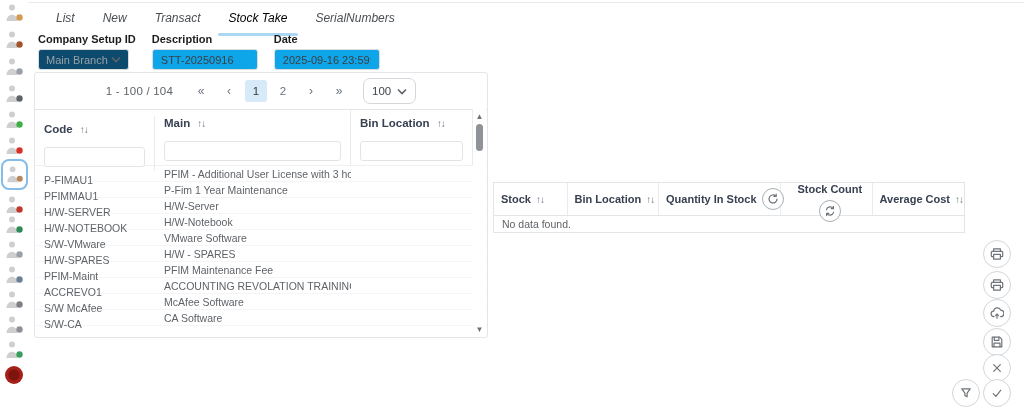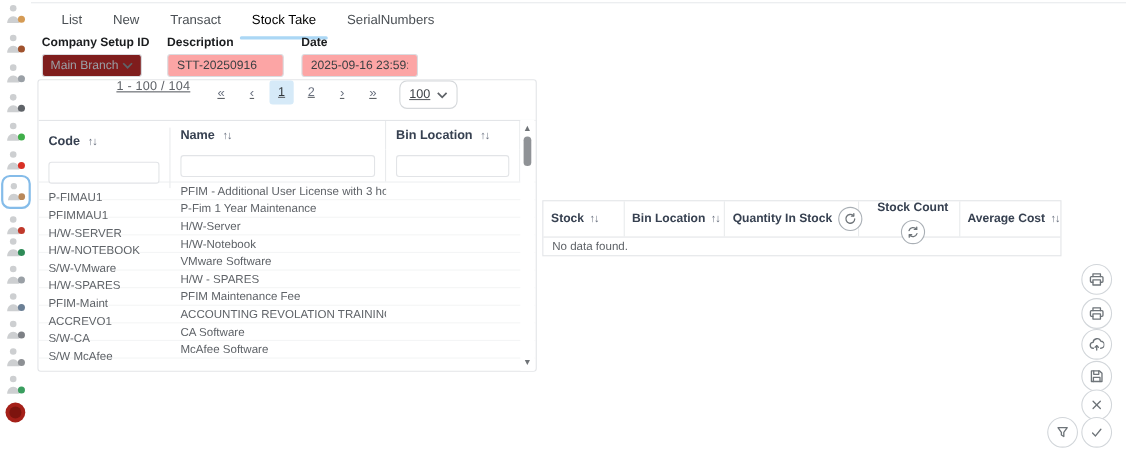--- a/index.html
+++ b/index.html
@@ -14,46 +14,46 @@
   .rail { position:absolute; left:0; top:0; width:28px; height:412px; background:#fff; }
   .rail-item { position:absolute; left:3px; width:22px; height:22px; }
   .rail-item svg { width:100%; height:100%; }
   .rail-item.active {
     left:1px; width:27px; height:31px; border:2px solid #85bce9; border-radius:8px;
     display:flex; align-items:center; justify-content:center; background:#fff;
   }
   .rail-item.active svg { width:21px; height:21px; }
 
   
-  .tabs { position:absolute; left:42px; top:3px; height:30px; display:flex; align-items:center; }
+  .tabs { position:absolute; left:42px; top:3px; height:30px; display:flex; align-items:center;font-style:italic; }
   .tab { position:relative; padding:8px 14px 8px; font-size:12px; color:#4a4f54; cursor:default; white-space:nowrap; }
   .tab.active { color:#000000; }
   .tab.active::after { content:""; position:absolute; left:3px; right:3px; bottom:-3px; height:3px; background:#abd7f5; border-radius:2px; }
 
   
   .form-row { position:absolute; left:38px; top:33px; display:flex; gap:16px; }
   .field-label { display:block; font-size:11px; font-weight:bold; color:#1b1d1f; margin-bottom:4px; }
   .select-box {
-    width:91px; height:21px; border:1px solid #dadce0; border-radius:3px; background:#7f1d1d;
+    width:91px; height:21px; border:1px solid #dadce0; border-radius:3px; background:#0c4a6e;
     display:flex; align-items:center; justify-content:space-between; padding:0 7px;
     font-size:11px; color:#9aa0a6;
   }
   .select-box svg, .size-select svg { width:10px; height:7px; stroke:#5f6368; fill:none; stroke-width:1.6; }
   .text-input {
     height:21px; border:1px solid #dadce0; border-radius:3px; padding:0 8px;
-    font-size:11px; color:#3c4043; font-family:"Liberation Sans", sans-serif; background:#fca5a5;
+    font-size:11px; color:#3c4043; font-family:"Liberation Sans", sans-serif; background:#0ea5e9;
   }
   .w-desc { width:106px; } .w-date { width:106px; }
 
   
   .items-panel {
     position:absolute; left:34px; top:72px; width:454px; height:266px;
     border:1px solid #e3e5e8; border-radius:3px; background:#fff; overflow:hidden;
   }
-  .pagination { height:36px; display:flex; justify-content:center; font-size:11.5px; color:#5f6368;text-decoration:underline; }
+  .pagination { height:36px; display:flex; align-items:center; justify-content:center; font-size:11.5px; color:#5f6368; }
   .pg-range { margin-right:14px; letter-spacing:.2px; }
   .pg-btn { min-width:24px; height:22px; display:flex; align-items:center; justify-content:center; font-size:12px; color:#6b7280; border-radius:3px; margin:0 2px; }
   .pg-btn.num { font-size:11.5px; }
   .pg-btn.current { background:#d6eaf8; color:#33383d; min-width:22px; }
   .size-select {
     margin-left:10px; height:26px; min-width:48px; border:1px solid #d5d8db; border-radius:7px;
     display:flex; align-items:center; justify-content:center; gap:6px; padding:0 8px;
     font-size:11.5px; color:#3f4449;
   }
   .table-wrap { position:relative; height:230px; }
@@ -229,21 +229,21 @@
     </span>
   </div>
 
   <div class="table-wrap">
     <div class="thead">
       <div class="th col-code">
         <span>Code</span>
         <span class="sort">↑↓</span>
       </div>
       <div class="th col-name">
-        <span>Name</span>
+        <span>Main</span>
         <span class="sort">↑↓</span>
       </div>
       <div class="th col-bin">
         <span>Bin Location</span>
         <span class="sort">↑↓</span>
       </div>
     </div>
     <div class="filter-row">
       <div class="fc col-code">
           <input class="filter-input" style="">
@@ -290,27 +290,27 @@
         <div class="dc col-code">PFIM-Maint</div>
         <div class="dc col-name">PFIM Maintenance Fee</div>
         <div class="dc col-bin"></div>
       </div>
     <div class="data-row">
         <div class="dc col-code">ACCREVO1</div>
         <div class="dc col-name">ACCOUNTING REVOLATION TRAINING</div>
         <div class="dc col-bin"></div>
       </div>
     <div class="data-row">
+        <div class="dc col-code">S/W McAfee</div>
+        <div class="dc col-name">McAfee Software</div>
+        <div class="dc col-bin"></div>
+      </div>
+    <div class="data-row">
         <div class="dc col-code">S/W-CA</div>
         <div class="dc col-name">CA Software</div>
-        <div class="dc col-bin"></div>
-      </div>
-    <div class="data-row">
-        <div class="dc col-code">S/W McAfee</div>
-        <div class="dc col-name">McAfee Software</div>
         <div class="dc col-bin"></div>
       </div>
 
     <div class="vscroll">
       <div class="sb-arrow sb-up">▲</div>
       <div class="sb-thumb"></div>
       <div class="sb-arrow sb-down">▼</div>
     </div>
   </div>
 </section>

